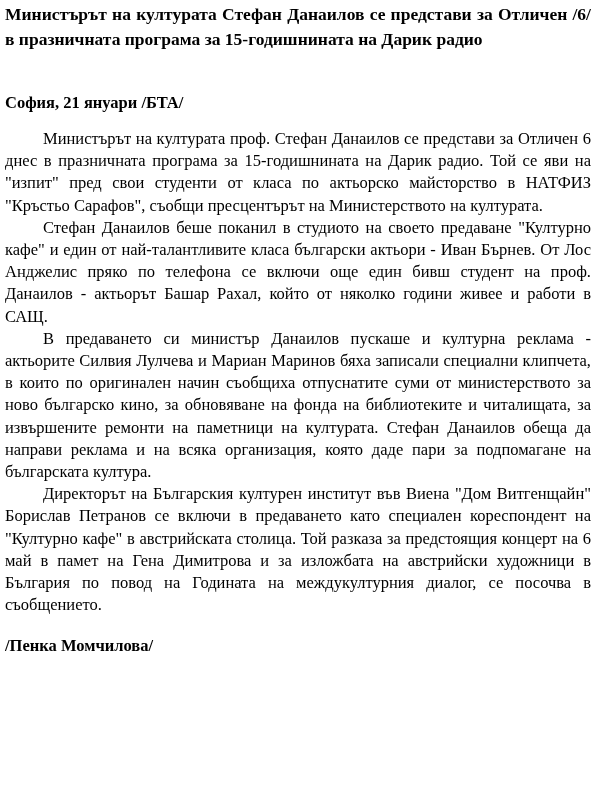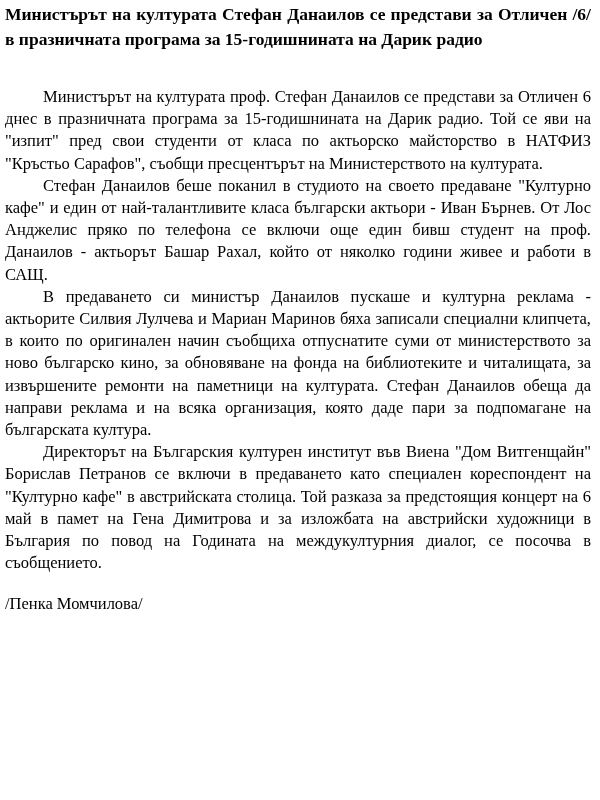--- a/index.html
+++ b/index.html
@@ -28,42 +28,43 @@
     line-height: 25px;
     text-align: justify;
   }
   .dateline {
     margin: 40px 0 0 0;
     font-size: 16.5px;
     font-weight: bold;
     line-height: 22px;
   }
   .article-body {
-    margin-top: 34px;
+    margin-top: 14px;
   }
   .article-body p {
     margin: 0;
     font-size: 16.5px;
     line-height: 22.2px;
     text-align: justify;
     text-indent: 38px;
   }
   .signature {
     margin: 19px 0 0 0;
     font-size: 16.5px;
-    font-weight: normal;
+    font-weight: bold;
     line-height: 22px;
   }
 </style>
 </head>
 <body>
 
 <div class="page">
   <h1 class="title">Министърът на културата Стефан Данаилов се представи за Отличен /6/ в празничната програма за 15-годишнината на Дарик радио</h1>
 
+  <p class="dateline">София, 21 януари /БТА/</p>
 
   <div class="article-body">
     <p>Министърът на културата проф. Стефан Данаилов се представи за Отличен 6 днес в празничната програма за 15-годишнината на Дарик радио. Той се яви на "изпит" пред свои студенти от класа по актьорско майсторство в НАТФИЗ "Кръстьо Сарафов", съобщи пресцентърът на Министерството на културата.</p>
     <p>Стефан Данаилов беше поканил в студиото на своето предаване "Културно кафе" и един от най-талантливите класа български актьори - Иван Бърнев. От Лос Анджелис пряко по телефона се включи още един бивш студент на проф. Данаилов - актьорът Башар Рахал, който от няколко години живее и работи в САЩ.</p>
     <p>В предаването си министър Данаилов пускаше и културна реклама - актьорите Силвия Лулчева и Мариан Маринов бяха записали специални клипчета, в които по оригинален начин съобщиха отпуснатите суми от министерството за ново българско кино, за обновяване на фонда на библиотеките и читалищата, за извършените ремонти на паметници на културата. Стефан Данаилов обеща да направи реклама и на всяка организация, която даде пари за подпомагане на българската култура.</p>
     <p>Директорът на Българския културен институт във Виена "Дом Витгенщайн" Борислав Петранов се включи в предаването като специален кореспондент на "Културно кафе" в австрийската столица. Той разказа за предстоящия концерт на 6 май в памет на Гена Димитрова и за изложбата на австрийски художници в България по повод на Годината на междукултурния диалог, се посочва в съобщението.</p>
   </div>
 
   <p class="signature">/Пенка Момчилова/</p>
 </div>

